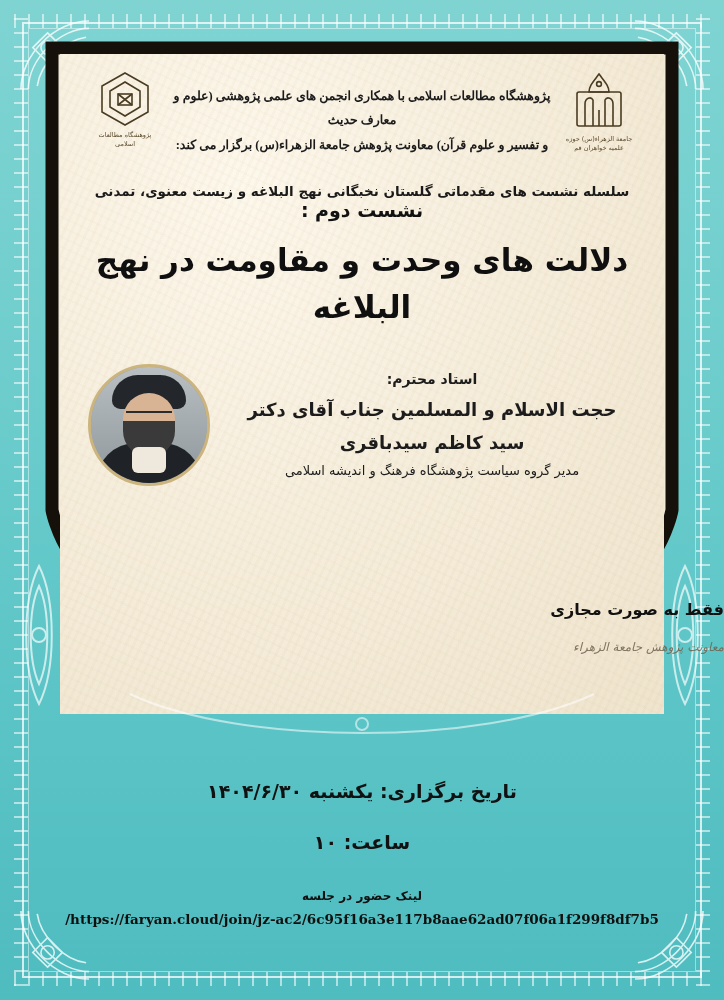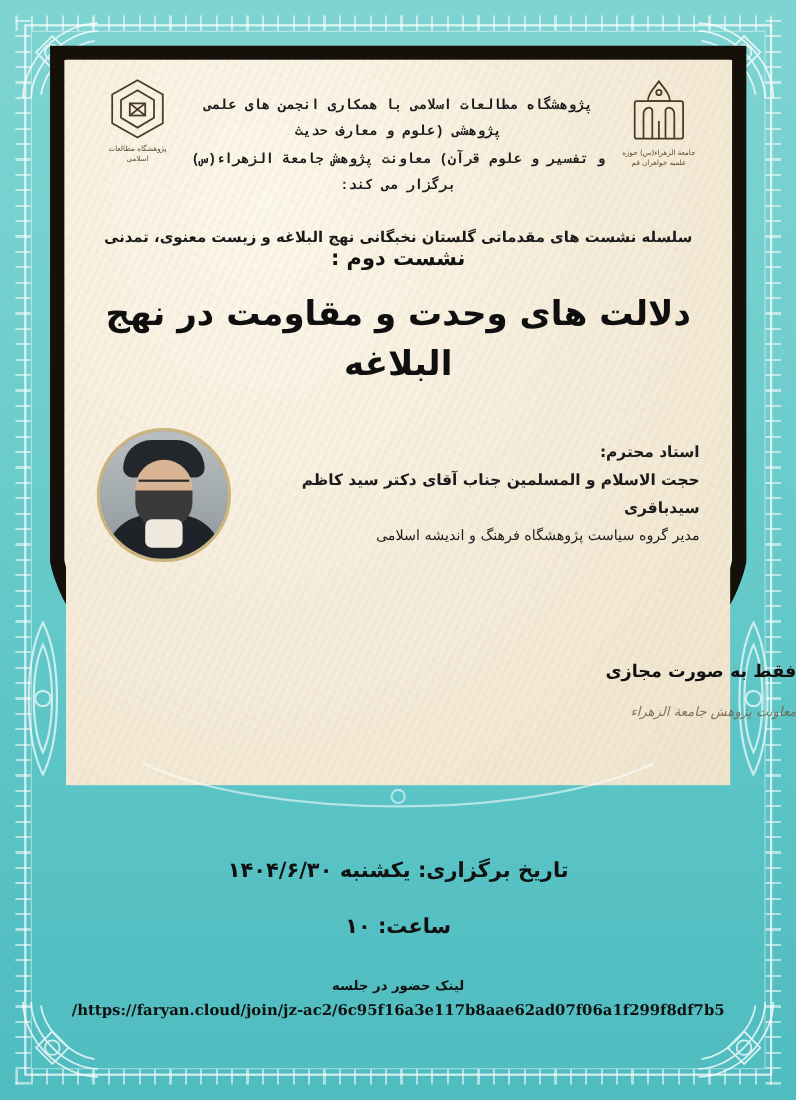--- a/index.html
+++ b/index.html
@@ -94,21 +94,21 @@
   }
   .logo-box{width:74px;flex:0 0 74px;text-align:center;}
   .logo-box svg{display:block;margin:0 auto;}
   .logo-caption{
     font-size:6.5px;line-height:1.35;color:#5b4a2c;margin-top:3px;
     font-family:"DejaVu Sans", sans-serif;
   }
   .host-lines{
     flex:1 1 auto;
     padding-top:14px;
-    font-family:Liberation Mono, monospace;
+    font-family:Liberation Serif, serif;
     color:#1b1b1b;
   }
   .host-lines .l{
     font-size:12.5px;line-height:1.95;font-weight:bold;letter-spacing:.2px;
   }
   .host-lines .l2{font-size:12.5px;}
   .series{
     margin-top:26px;
     font-size:13.5px;font-weight:bold;color:#1a1a1a;
   }
@@ -121,25 +121,24 @@
     letter-spacing:.5px;
     line-height:1.5;
   }
 
   .speaker-block{
     margin-top:34px;
     display:flex;align-items:center;justify-content:center;gap:18px;
     direction:rtl;
   }
   .speaker-text{
-    text-align:right;
     line-height:1.85;
   }
   .speaker-text .lbl{font-size:14px;font-weight:bold;}
-  .speaker-text .name{font-size:14px;font-weight:bold;}
+  .speaker-text .name{font-size:18px;font-weight:bold;}
   .speaker-text .role{font-size:13px;}
   .portrait{
     width:116px;height:116px;border-radius:50%;
     border:3px solid #cbb47e;
     overflow:hidden;position:relative;flex:0 0 116px;
     background:#9aa2a6;
   }
   .portrait .bg{position:absolute;inset:0;background:linear-gradient(180deg,#b9bfc2 0%, #8e979c 100%);}
   .portrait .turban{
     position:absolute;left:50%;top:8px;transform:translateX(-50%);

